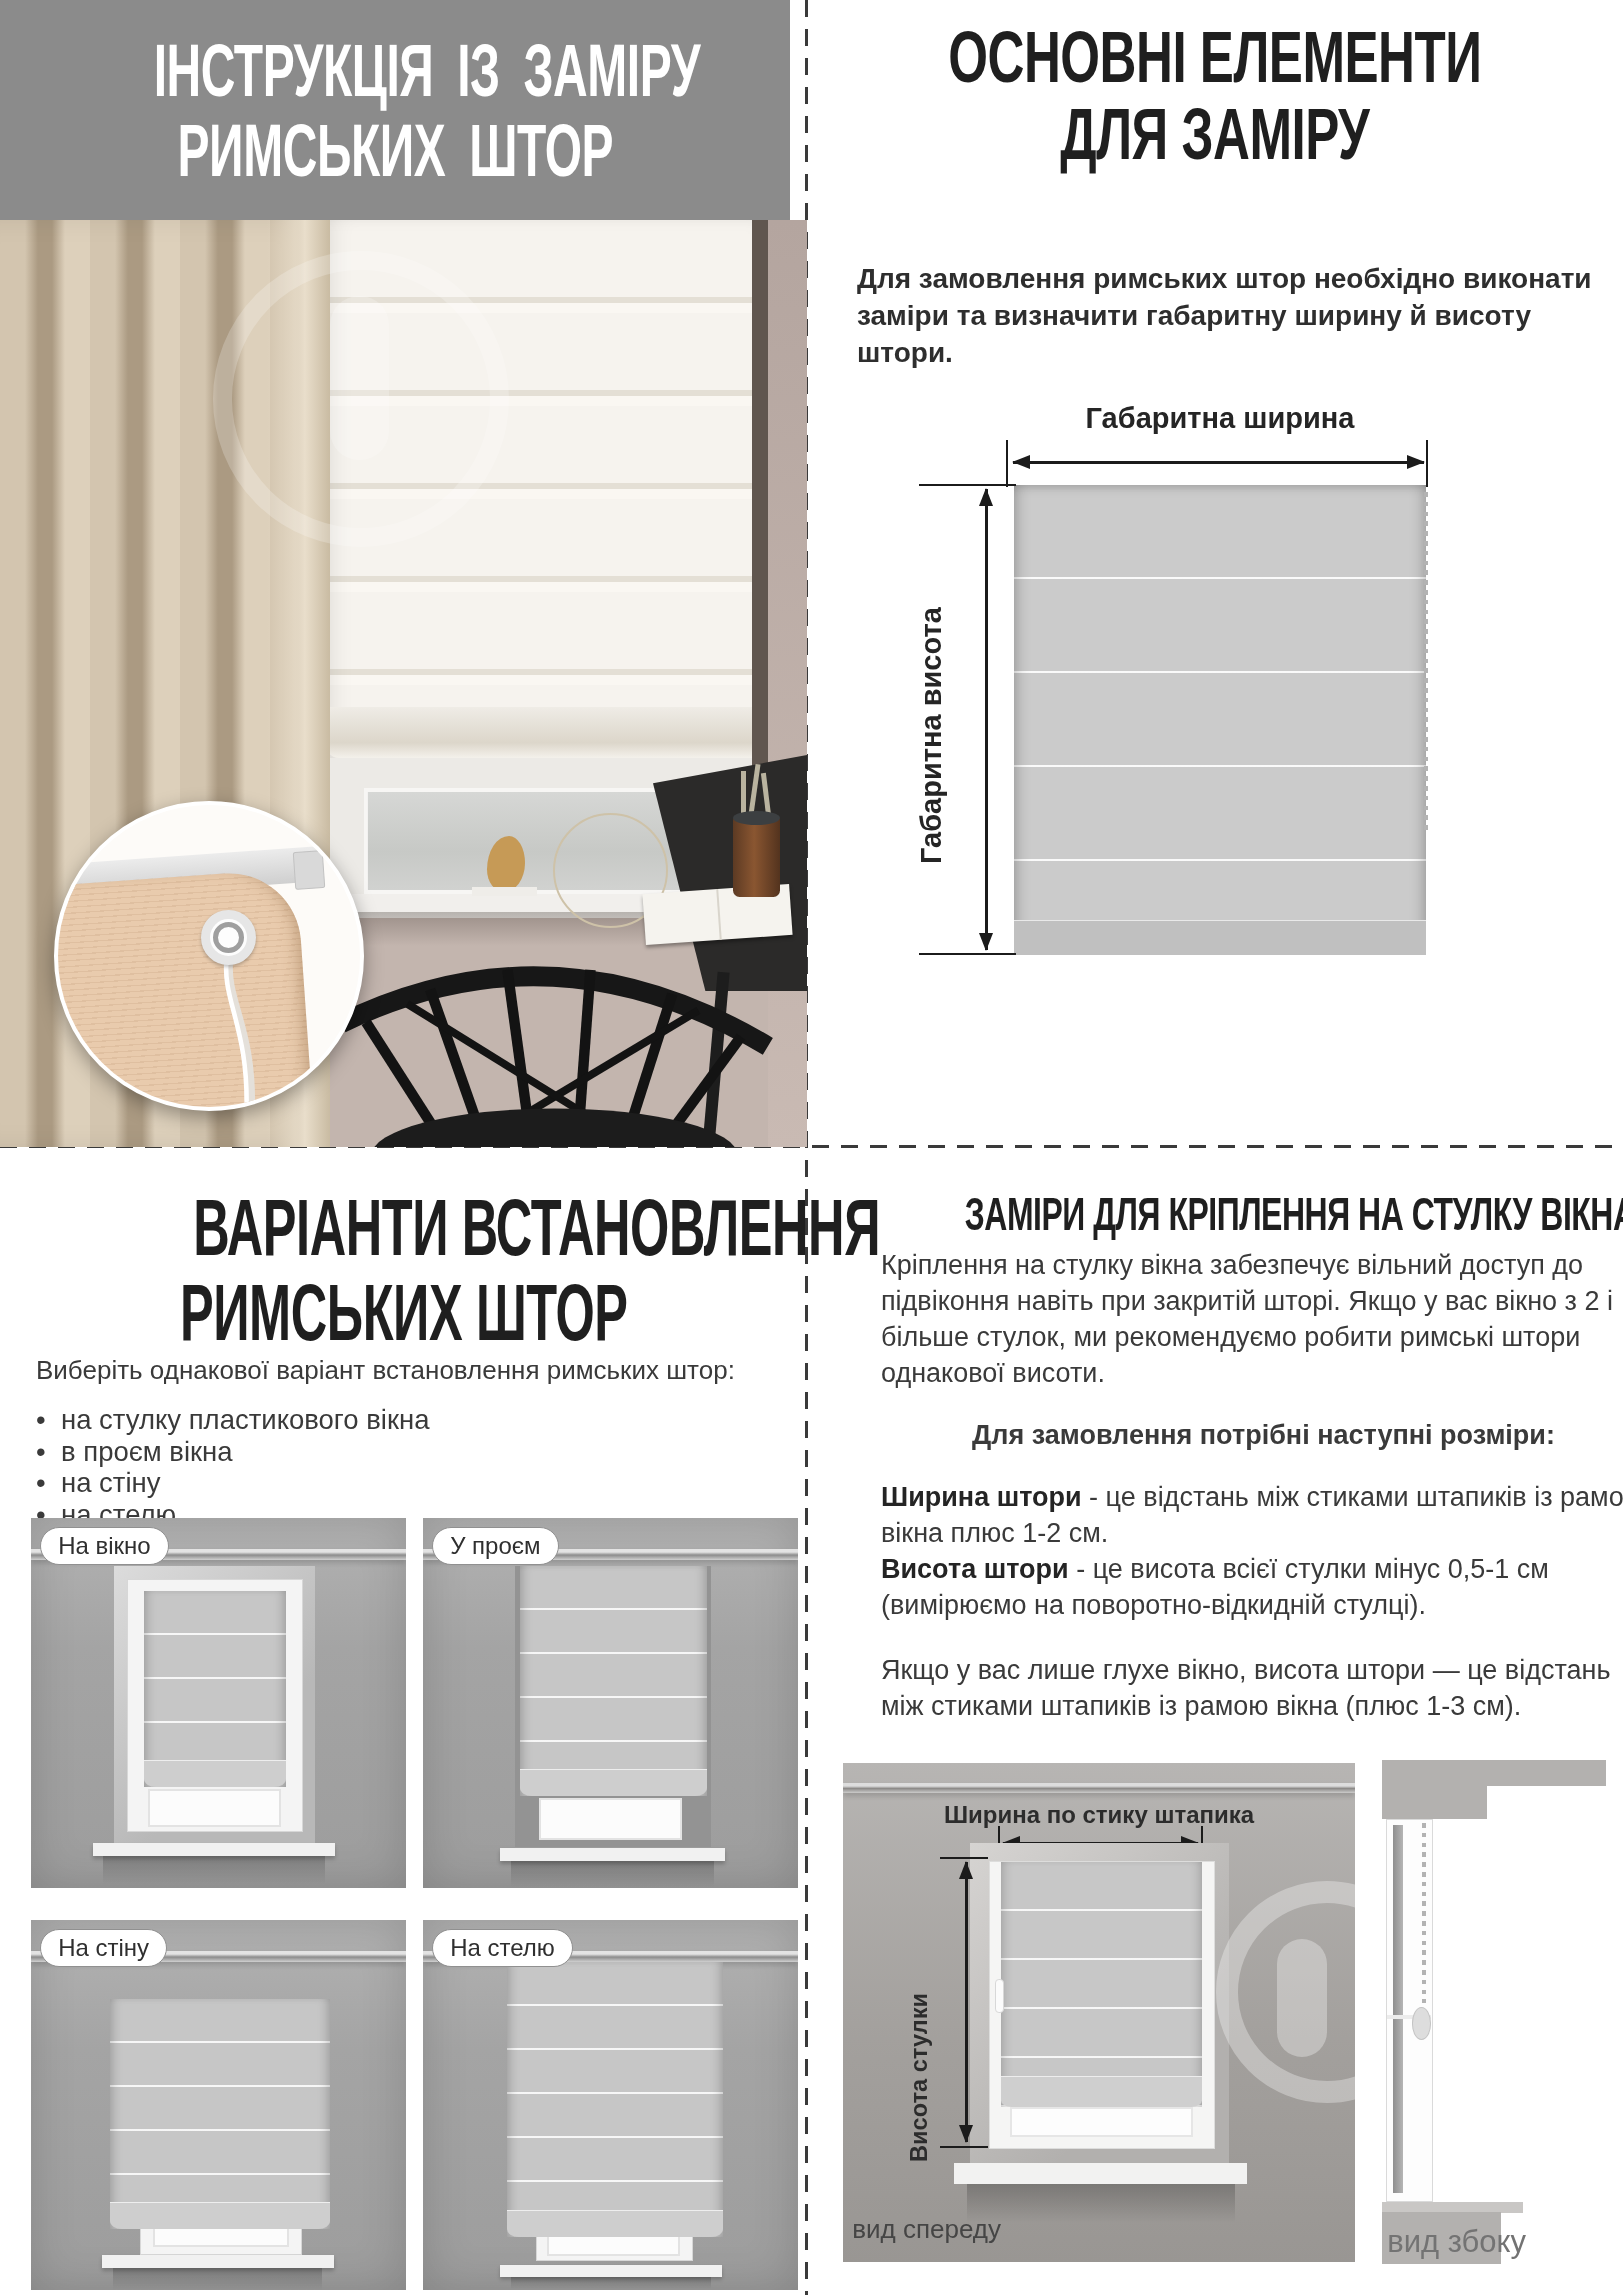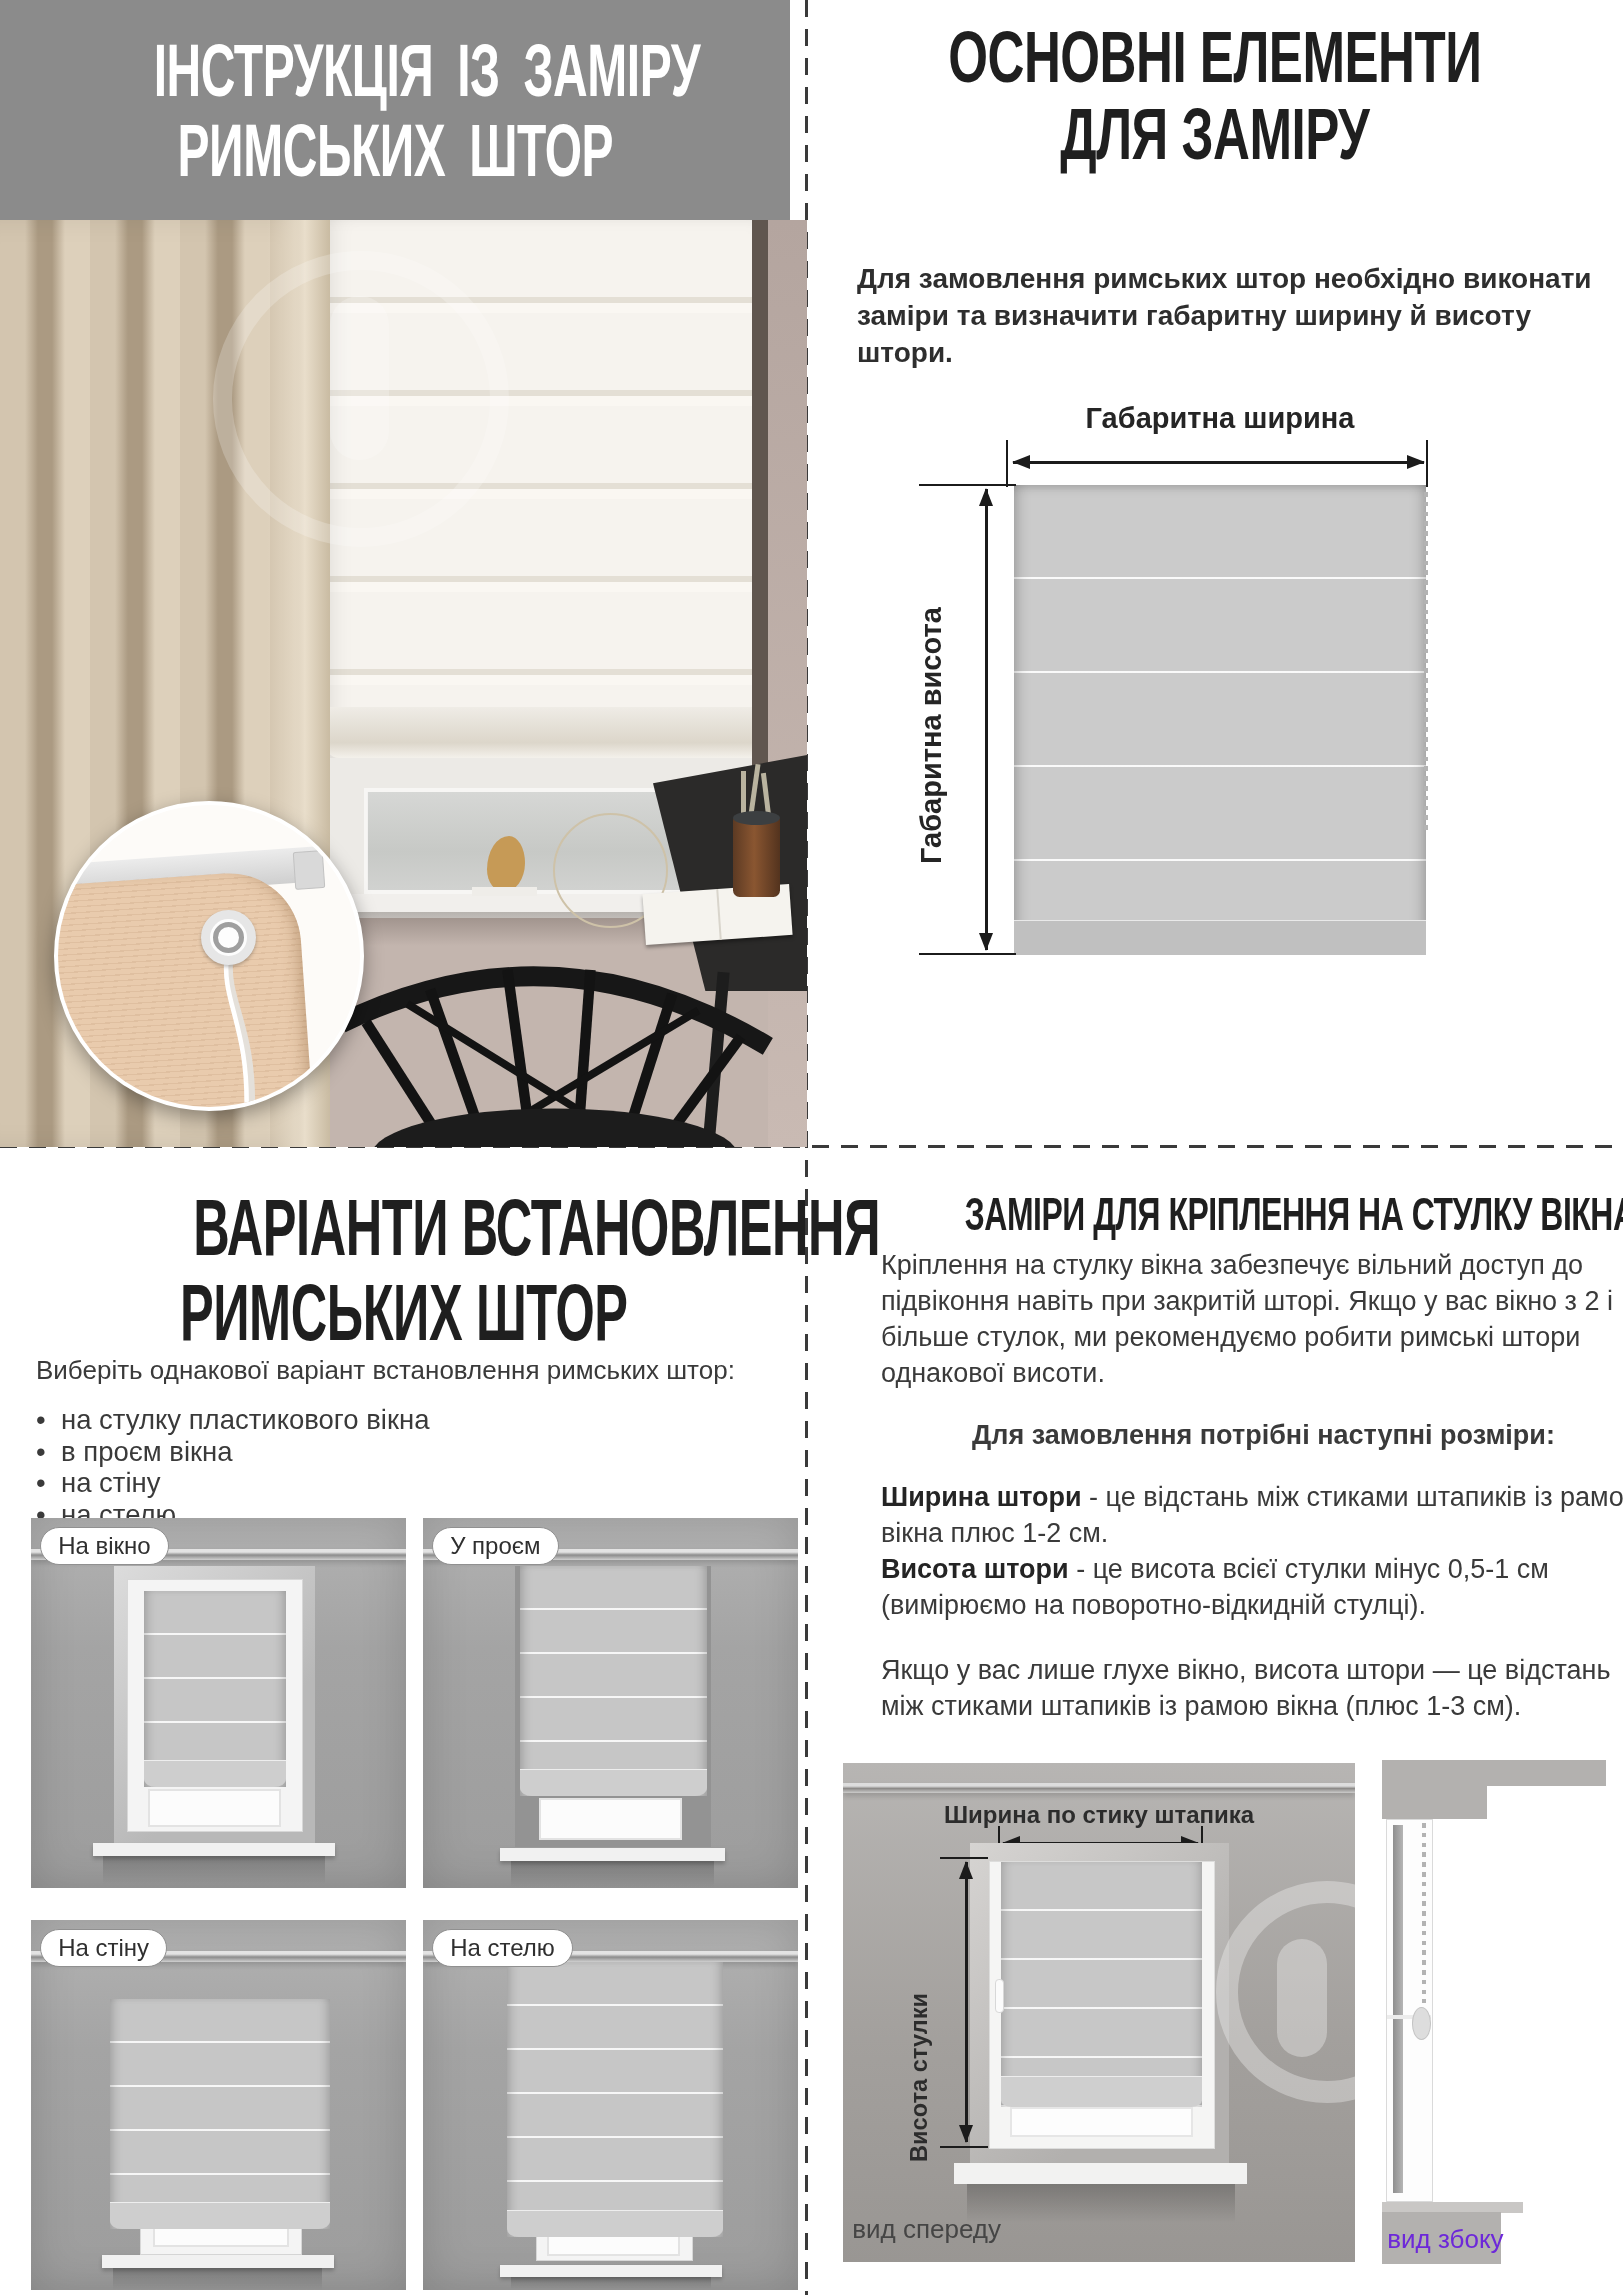--- a/index.html
+++ b/index.html
@@ -183,21 +183,21 @@
   .sv-profile { position:absolute; left:3.9px; top:59px; width:47px; height:383px; background:#fdfdfd;
     border:1.3px solid #dadada; }
   .sv-blindstrip { position:absolute; left:6.5px; top:5.2px; width:9.2px; height:368px;
     background:linear-gradient(90deg,#8f8f8f,#b5b5b5); }
   .sv-chain { left:35px; top:2.6px; height:180px; }
   .sv-joint { position:absolute; left:0; top:195px; width:44px; height:3.9px; background:#ececec; }
   .sv-weight { position:absolute; left:25px; top:187px; width:19.6px; height:33px; border-radius:50%;
     background:#dddddd; border:1.3px solid #c4c4c4; }
   .sv-ledge { position:absolute; left:0; top:442px; width:141px; height:10.5px; background:#c9c7c5; }
   .sv-block { position:absolute; left:0; top:452px; width:119px; height:52px; background:#b3b1af; }
-  .sv-caption { position:absolute; left:5.2px; top:464px; font-size:26px; color:#6d28d9; white-space:nowrap; }
+  .sv-caption { position:absolute; left:5.2px; top:464px; font-size:31px; color:#737373; white-space:nowrap; }
 </style>
 </head>
 <body>
 
 <div id="page">
 
   <div class="abs v-dash"></div>
   <div class="abs h-dash"></div>
 
   <div class="abs title-box">

